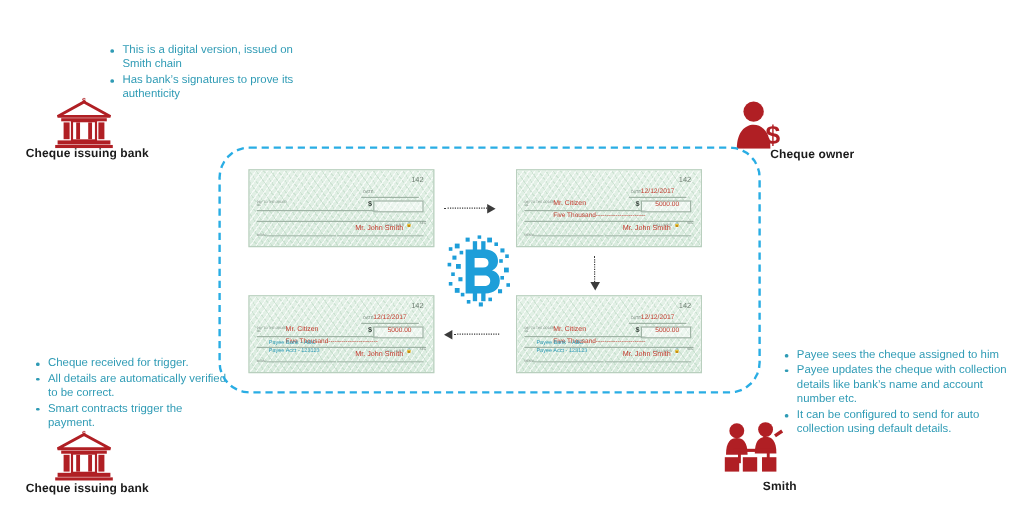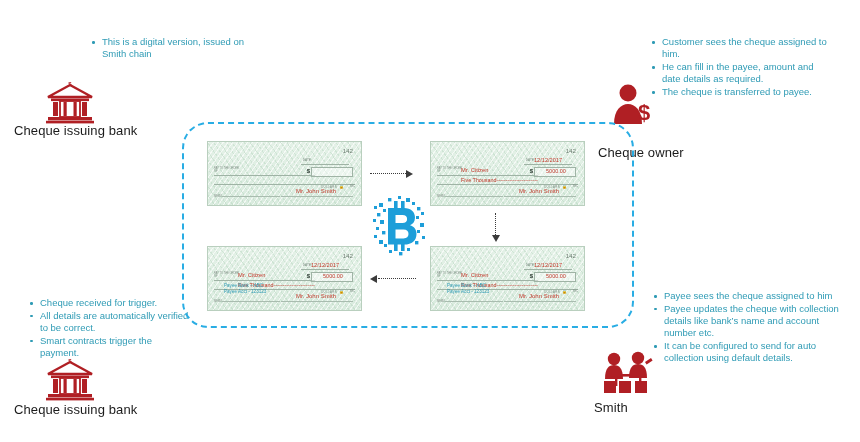--- a/index.html
+++ b/index.html
@@ -20,22 +20,22 @@
     content:"";position:absolute;left:2px;top:5px;
     width:2.5px;height:2.5px;background:#2f9bb5;border-radius:50%;
   }
   #tl-text{left:90px;top:36px;width:175px;}
   #tr-text{left:650px;top:36px;width:180px;}
   #bl-text{left:28px;top:297px;width:165px;}
   #br-text{left:652px;top:290px;width:195px;}
 
   
   .icon-caption{
-    position:absolute;color:#1b1b1b;font-size:13px;
-    text-align:left;white-space:nowrap;letter-spacing:.1px;
+    position:absolute;color:#1b1b1b;font-size:10px;
+    text-align:right;white-space:nowrap;letter-spacing:.1px;font-weight:bold;
   }
 
   
   .bank-icon{position:absolute;width:52px;height:46px;}
   .bank-icon svg{display:block;width:52px;height:46px;}
 
   
   .owner-icon{position:absolute;width:46px;height:42px;}
   .owner-icon svg{display:block;width:46px;height:42px;}
   .payee-icon{position:absolute;width:56px;height:48px;}
@@ -141,39 +141,33 @@
       <rect x="16" y="23" width="20" height="16" fill="none" stroke="#b01f24" stroke-width="1.8"></rect>
       <rect x="4" y="39" width="44" height="3.4" fill="#b01f24"></rect>
       <rect x="2" y="42.8" width="48" height="2.6" fill="#b01f24"></rect>
     </svg>
   </div>
   <div class="icon-caption" style="left:14px;top:123px;width:110px;">Cheque issuing bank</div>
 
   <div class="bullets" id="tl-text">
     <ul>
       <li>This is a digital version, issued on Smith chain</li>
+      <li>Has bank’s signatures to prove its authenticity</li>
     </ul>
   </div>
 
   <div class="owner-icon" id="owner-icon" style="left:609px;top:82px;">
     <svg viewBox="0 0 46 42" xmlns="http://www.w3.org/2000/svg">
       <circle cx="19" cy="11" r="8.5" fill="#b01f24"></circle>
       <path d="M5 42 C5 28 12 22 19 22 C26 22 33 28 33 42 Z" fill="#b01f24"></path>
       <text x="35" y="38" font-size="22" fill="#b01f24" font-family="Liberation Sans, sans-serif" font-weight="bold" text-anchor="middle">$</text>
     </svg>
   </div>
-  <div class="icon-caption" style="left:598px;top:124px;width:100px;margin-top:21px;">Cheque owner</div>
-
-  <div class="bullets" id="tr-text">
-    <ul>
-      <li>Customer sees the cheque assigned to him.</li>
-      <li>He can fill in the payee, amount and date details as required.</li>
-      <li>The cheque is transferred to payee.</li>
-    </ul>
-  </div>
+  <div class="icon-caption" style="left:612px;top:124px;width:100px;">Cheque owner</div>
+
 
   <div class="bank-icon" id="bank-icon-bottom" style="left:44px;top:355px;">
     <svg viewBox="0 0 52 46" xmlns="http://www.w3.org/2000/svg">
       <text x="26" y="8" font-size="6" fill="#b01f24" text-anchor="middle" font-family="Liberation Sans, sans-serif" font-weight="bold">$</text>
       <polygon points="26,7 48,19 4,19" fill="none" stroke="#b01f24" stroke-width="2.4"></polygon>
       <rect x="7" y="20.5" width="38" height="2.6" fill="#b01f24"></rect>
       <rect x="9" y="24" width="5" height="14" fill="#b01f24"></rect>
       <rect x="38" y="24" width="5" height="14" fill="#b01f24"></rect>
       <rect x="19.5" y="24" width="3.2" height="14" fill="#b01f24"></rect>
       <rect x="29.5" y="24" width="3.2" height="14" fill="#b01f24"></rect>

